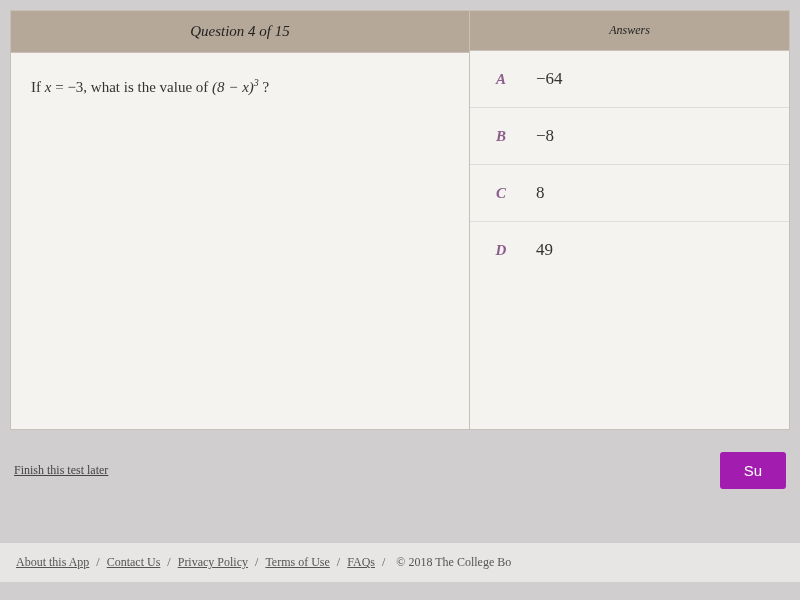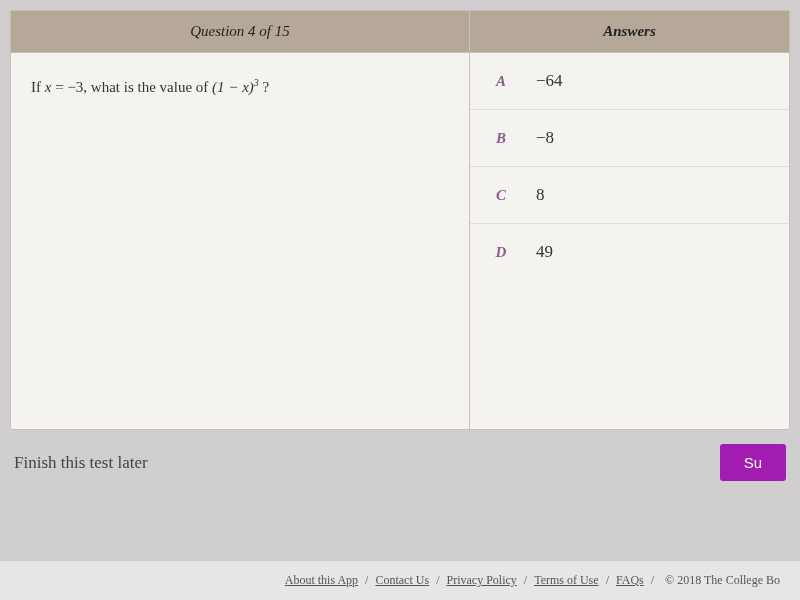--- a/index.html
+++ b/index.html
@@ -12,21 +12,21 @@
       width: 800px;
       height: 600px;
       background-color: #d0cece;
       font-family: Georgia, 'Times New Roman', serif;
       overflow: hidden;
       position: relative;
     }
 
     .main-area {
       background-color: #0f172a;
-      margin: 0 auto;
+      margin: 8px auto;
       width: 780px;
       margin-top: 10px;
       display: flex;
       flex-direction: row;
       min-height: 420px;
     }
 
     .question-panel {
       flex: 0 0 460px;
       border: 1px solid #c8c0b8;
@@ -58,25 +58,24 @@
       flex: 1;
       border: 1px solid #c8c0b8;
       border-left: none;
       background-color: #f5f3f0;
     }
 
     .answers-header {
       background-color: #b5a898;
       padding: 12px 16px;
       text-align: center;
-      font-size: 15px;
+      font-size: 12px;
       color: #222;
       font-style: italic;
       border-bottom: 1px solid #c8c0b8;
-      font-weight: bold;
     }
 
     .answer-row {
       display: flex;
       align-items: center;
       border-bottom: 1px solid #ddd;
       padding: 18px 16px;
       cursor: pointer;
     }
 
@@ -103,43 +102,44 @@
     .bottom-bar {
       width: 780px;
       margin: 0 auto;
       display: flex;
       align-items: center;
       justify-content: space-between;
       padding: 14px 4px;
     }
 
     .finish-link {
-      font-size: 17px;
+      font-size: 12px;
       color: #444;
+      text-decoration: underline;
       cursor: pointer;
     }
 
     .submit-btn {
       background-color: #a21caf;
       color: white;
       border: none;
       padding: 10px 24px;
       font-size: 15px;
       cursor: pointer;
       border-radius: 3px;
     }
 
     .footer {
       position: absolute;
-      bottom: 0;
+      bottom: 18px;
       width: 800px;
       background-color: #e8e6e4;
       border-top: 1px solid #ccc;
       padding: 12px 16px;
-      text-align: right;
+      text-align: left;
       font-size: 12px;
       color: #555;
     }
 
     .footer a {
       color: #555;
       text-decoration: underline;
       cursor: pointer;
     }
 
@@ -155,21 +155,21 @@
 <body>
 
 <div class="main-area">
 
   <div class="question-panel">
     <div class="question-header">
       <span>Question 4 of 15</span>
     </div>
     <div class="question-body">
       <span>
-        If <span class="math"><i>x</i></span> = −3, what is the value of <span class="math"><i>(1 − x)</i><sup>3</sup></span> ?
+        If <span class="math"><i>x</i></span> = −3, what is the value of <span class="math"><i>(8 − x)</i><sup>3</sup></span> ?
       </span>
     </div>
   </div>
 
   <div class="answers-panel">
     <div class="answers-header">
       <span>Answers</span>
     </div>
 
     <div class="answer-row">

